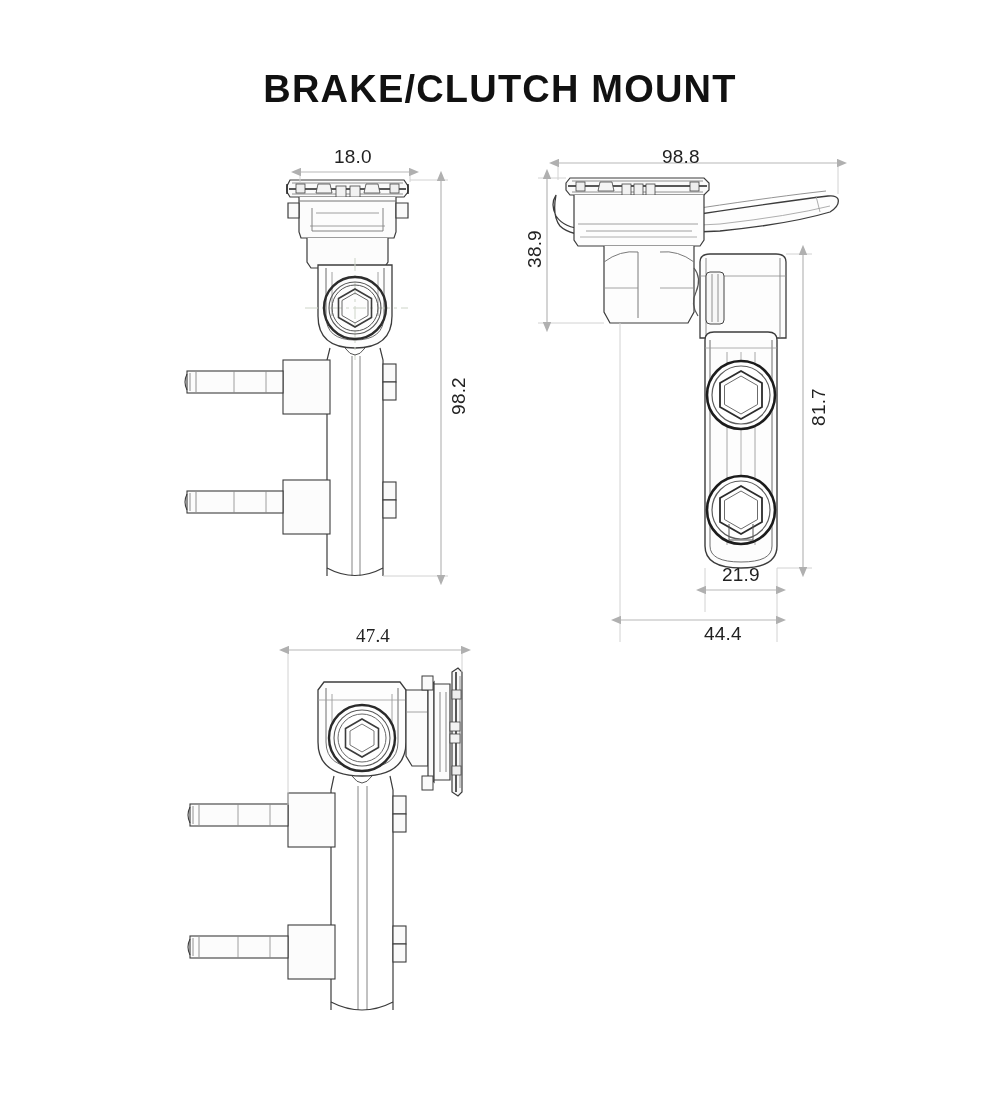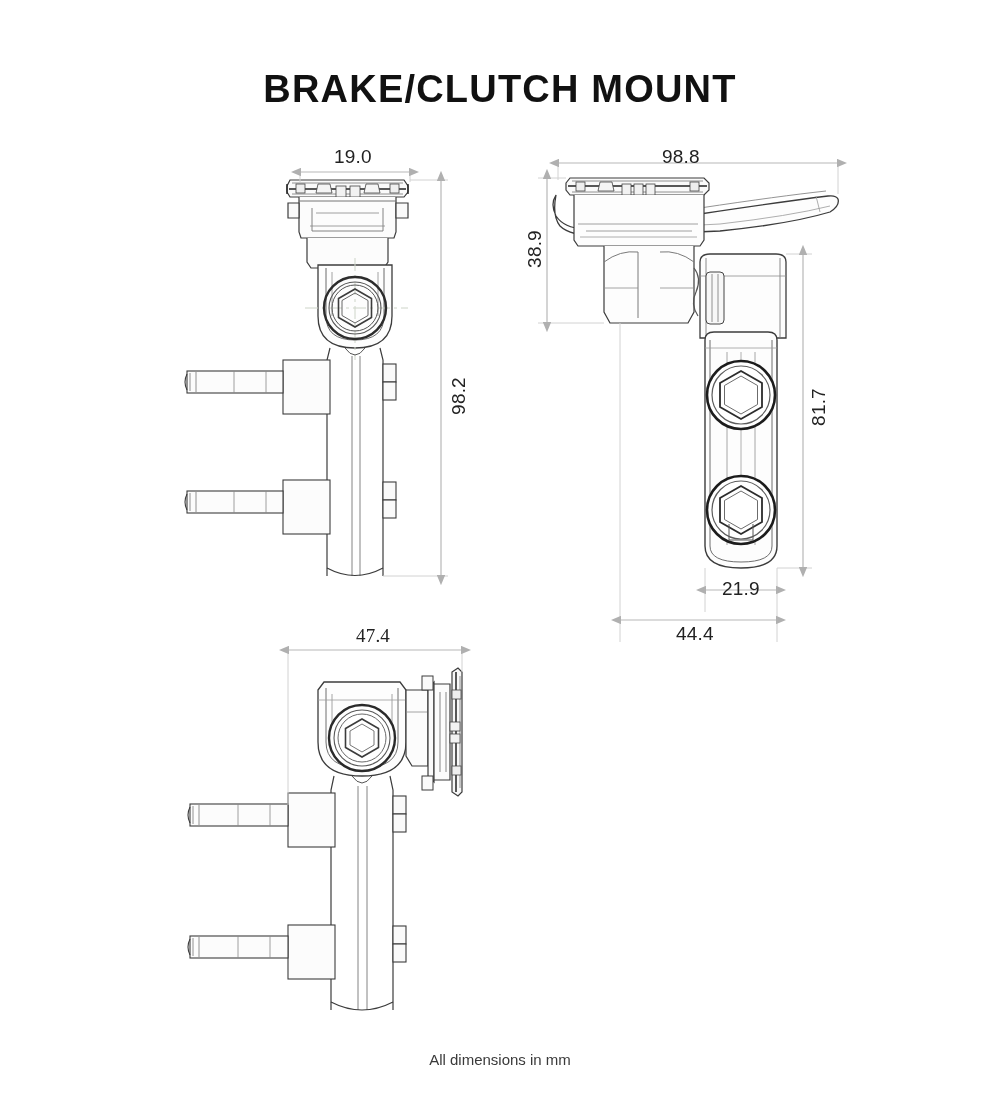--- a/index.html
+++ b/index.html
@@ -376,31 +376,30 @@
     <g>
       <g stroke="#d2d2d2" stroke-width="1">
         <line x1="288" y1="650" x2="288" y2="805"></line>
         <line x1="462" y1="650" x2="462" y2="672"></line>
       </g>
       <line x1="289" y1="650" x2="461" y2="650" stroke="#b8b8b8" stroke-width="1.2" marker-start="url(#arrL)" marker-end="url(#arrR)"></line>
     </g>
 
   </svg>
 
-  <div class="dim-text" style="left:334px; top:146px;">19.0</div>
+  <div class="dim-text" style="left:334px; top:146px;">18.0</div>
 
   <div class="dim-text vert" style="left:434px; top:385px; width:50px; text-align:center;">98.2</div>
 
   <div class="dim-text" style="left:662px; top:146px;">98.8</div>
 
   <div class="dim-text vert" style="left:510px; top:238px; width:50px; text-align:center;">38.9</div>
 
   <div class="dim-text vert" style="left:794px; top:396px; width:50px; text-align:center;">81.7</div>
 
-  <div class="dim-text" style="left:722px; top:578px;">21.9</div>
-
-  <div class="dim-text" style="left:676px; top:623px;">44.4</div>
+  <div class="dim-text" style="left:722px; top:564px;">21.9</div>
+
+  <div class="dim-text" style="left:704px; top:623px;">44.4</div>
 
   <div class="dim-text" style="left:356px; top:625px;font-family:Liberation Serif, serif;">47.4</div>
 
-  <div id="footer-note">All dimensions in mm</div>
 
 </div>
 
 </body></html>

